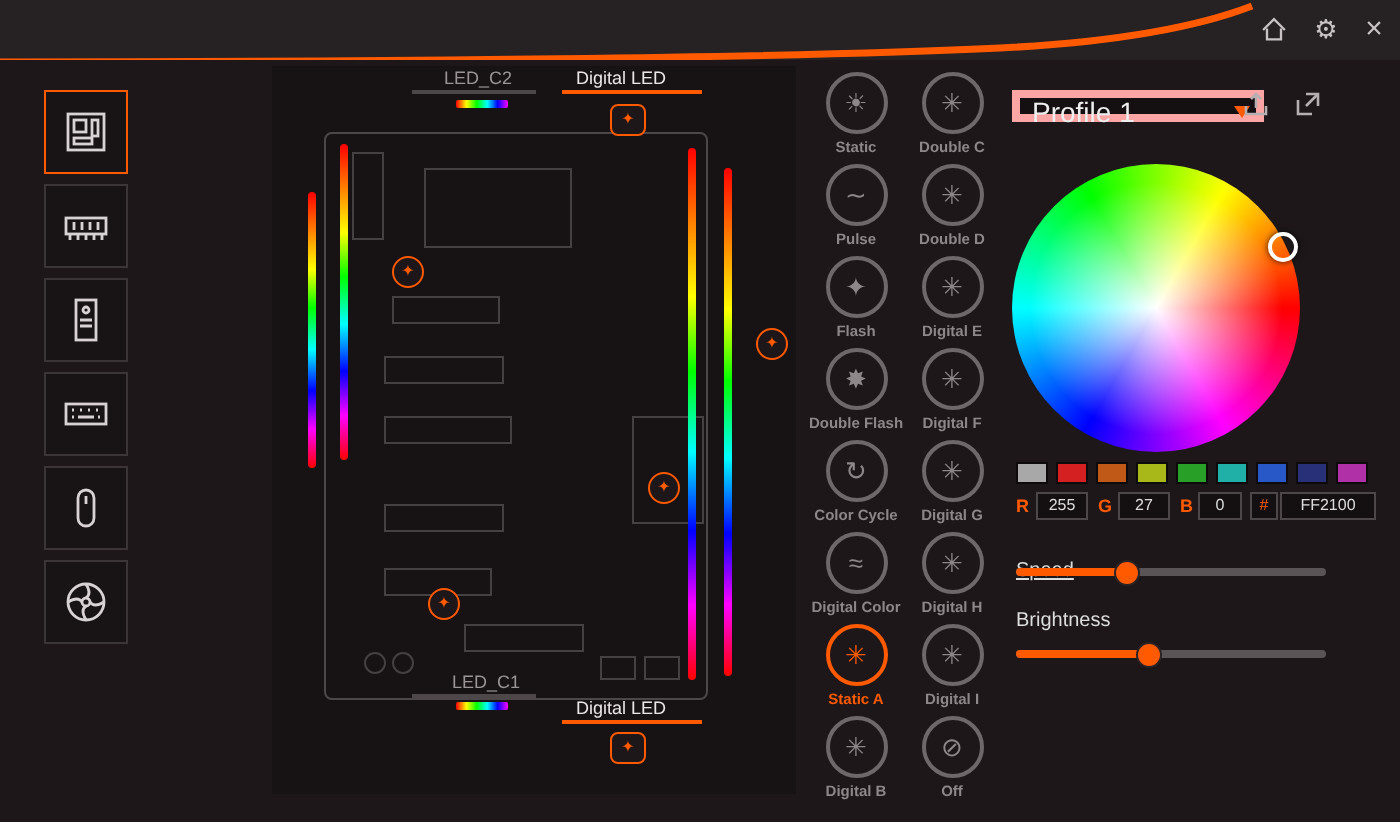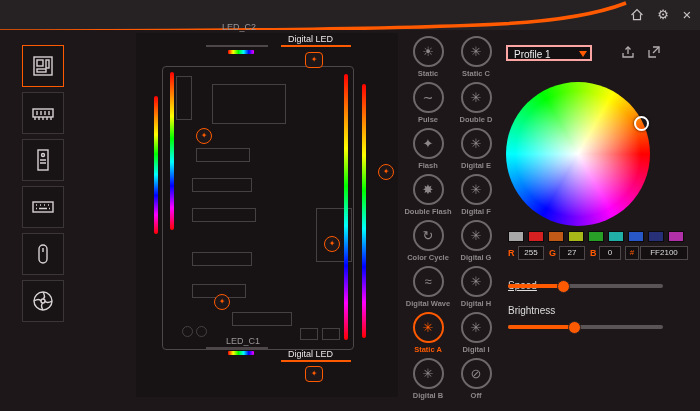--- a/index.html
+++ b/index.html
@@ -43,22 +43,22 @@
   .fx-grid{position:absolute;left:404px;top:36px;display:grid;grid-template-columns:48px 48px;
            grid-auto-rows:46px;}
   .fx{display:flex;flex-direction:column;align-items:center;cursor:pointer;color:#8d8789;}
   .fx-circle{width:27px;height:27px;border:2px solid #6e686a;border-radius:50%;
              display:flex;align-items:center;justify-content:center;font-size:13px;}
   .fx-label{font-size:7.5px;margin-top:2px;white-space:nowrap;font-weight:bold;}
   .fx.active{color:var(--accent);}
   .fx.active .fx-circle{border-color:var(--accent);}
 
   
-  .profile{position:absolute;left:506px;top:45px;width:86px;height:16px;background:#141012;
-           border:2px solid #fca5a5;color:#eee;font-size:10px;line-height:15px;padding-left:6px;
+  .profile{position:absolute;left:506px;top:45px;width:126px;height:16px;background:#141012;
+           border:4px solid #fca5a5;color:#eee;font-size:14px;line-height:15px;padding-left:6px;
            box-sizing:border-box;cursor:pointer;}
   .profile .tri{position:absolute;right:3px;top:4px;width:0;height:0;
                 border-left:4px solid transparent;border-right:4px solid transparent;
                 border-top:6px solid var(--accent);}
   .pbtn{position:absolute;top:44px;width:18px;height:18px;cursor:pointer;}
   .pbtn svg{stroke:#b5afb1;fill:none;stroke-width:1.3;}
 
   .wheel{position:absolute;left:506px;top:82px;width:144px;height:144px;border-radius:50%;cursor:pointer;
     background:radial-gradient(circle at 50% 50%,#fff 0%,rgba(255,255,255,0) 62%),
                conic-gradient(from 90deg,#f00,#f0f,#00f,#0ff,#0f0,#ff0,#f00);}
@@ -158,21 +158,21 @@
   <div class="slot" style="left:300px;top:328px;width:16px;height:10px;"></div>
   <div class="slot" style="left:322px;top:328px;width:16px;height:10px;"></div>
   <div class="slot round" style="left:182px;top:326px;width:9px;height:9px;"></div>
   <div class="slot round" style="left:196px;top:326px;width:9px;height:9px;"></div>
 
   <div class="strip" style="left:154px;top:96px;height:138px;"></div>
   <div class="strip" style="left:170px;top:72px;height:158px;"></div>
   <div class="strip" style="left:344px;top:74px;height:266px;"></div>
   <div class="strip" style="left:362px;top:84px;height:254px;"></div>
 
-  <div class="blbl" style="left:222px;top:22px;">LED_C2</div>
+  <div class="blbl" style="left:222px;top:34px;">LED_C2</div>
   <div class="uline" style="left:206px;top:45px;width:62px;"></div>
   <div class="ministrip" style="left:228px;top:50px;width:26px;"></div>
   <div class="blbl white" style="left:288px;top:34px;">Digital LED</div>
   <div class="uline orange" style="left:281px;top:45px;width:70px;"></div>
   <div class="connector" style="left:305px;top:52px;">✦</div>
 
   <div class="blbl" style="left:226px;top:336px;">LED_C1</div>
   <div class="uline" style="left:206px;top:347px;width:62px;"></div>
   <div class="ministrip" style="left:228px;top:351px;width:26px;"></div>
   <div class="blbl white" style="left:288px;top:349px;">Digital LED</div>
@@ -184,21 +184,21 @@
   <div class="marker" style="left:214px;top:294px;">✦</div>
   <div class="marker" style="left:196px;top:128px;">✦</div>
 
   <div class="fx-grid">
     <div class="fx">
       <span class="fx-circle">☀</span>
       <span class="fx-label">Static</span>
       </div>
     <div class="fx">
       <span class="fx-circle">✳</span>
-      <span class="fx-label">Static C</span>
+      <span class="fx-label">Double C</span>
       </div>
     <div class="fx">
       <span class="fx-circle">∼</span>
       <span class="fx-label">Pulse</span>
       </div>
     <div class="fx">
       <span class="fx-circle">✳</span>
       <span class="fx-label">Double D</span>
       </div>
     <div class="fx">
@@ -220,21 +220,21 @@
     <div class="fx">
       <span class="fx-circle">↻</span>
       <span class="fx-label">Color Cycle</span>
       </div>
     <div class="fx">
       <span class="fx-circle">✳</span>
       <span class="fx-label">Digital G</span>
       </div>
     <div class="fx">
       <span class="fx-circle">≈</span>
-      <span class="fx-label">Digital Wave</span>
+      <span class="fx-label">Digital Color</span>
       </div>
     <div class="fx">
       <span class="fx-circle">✳</span>
       <span class="fx-label">Digital H</span>
       </div>
     <div class="fx active">
       <span class="fx-circle">✳</span>
       <span class="fx-label">Static A</span>
       </div>
     <div class="fx">

